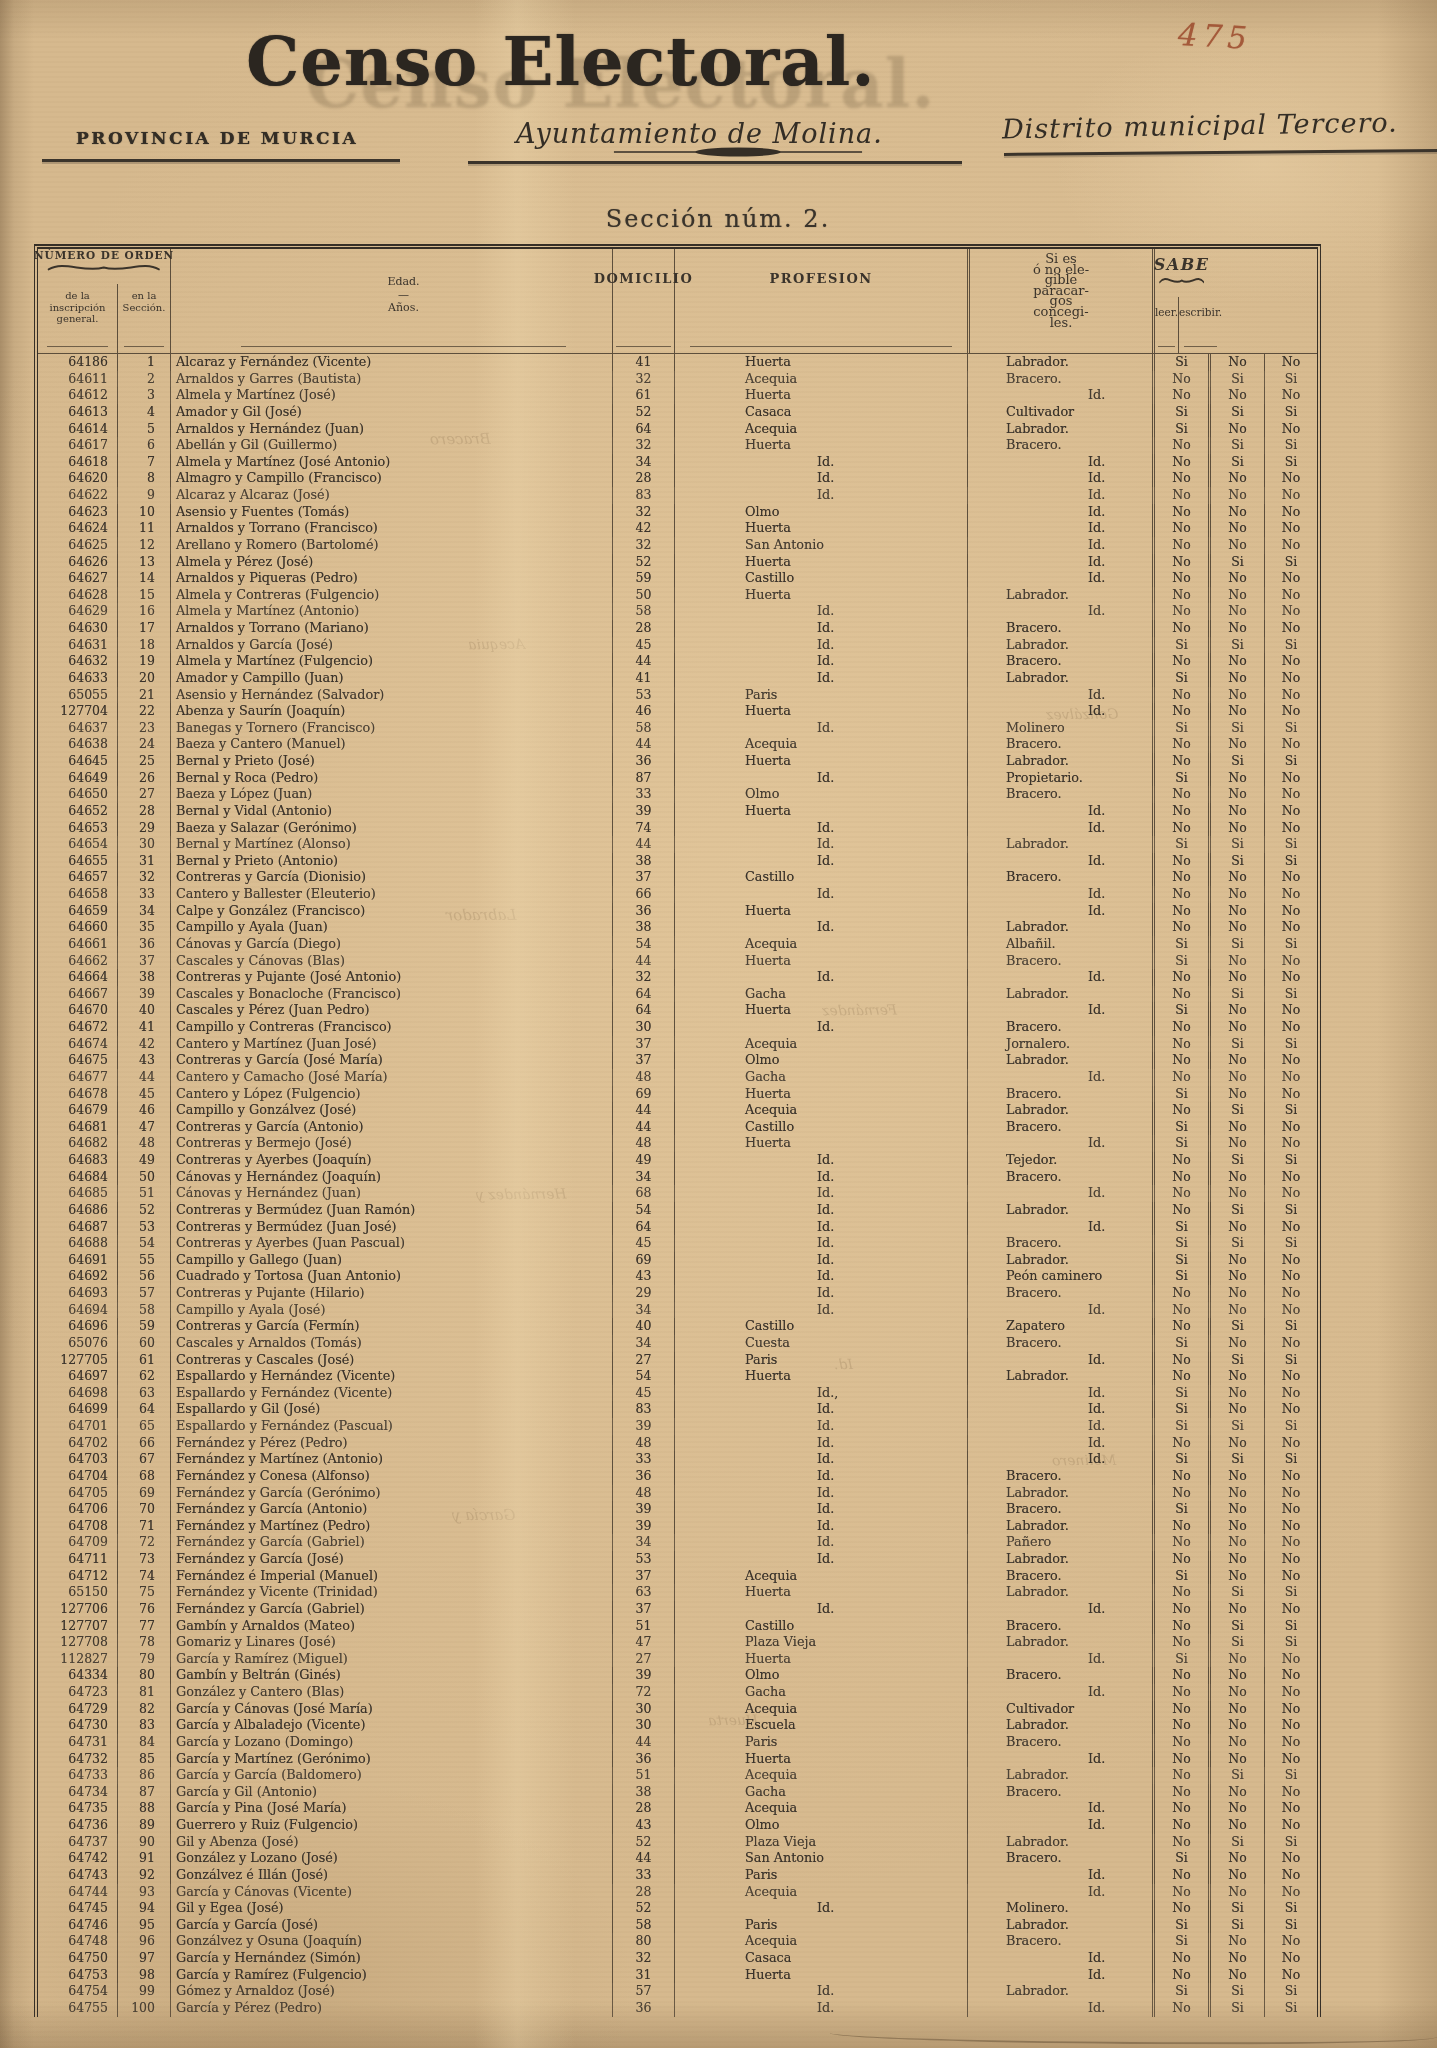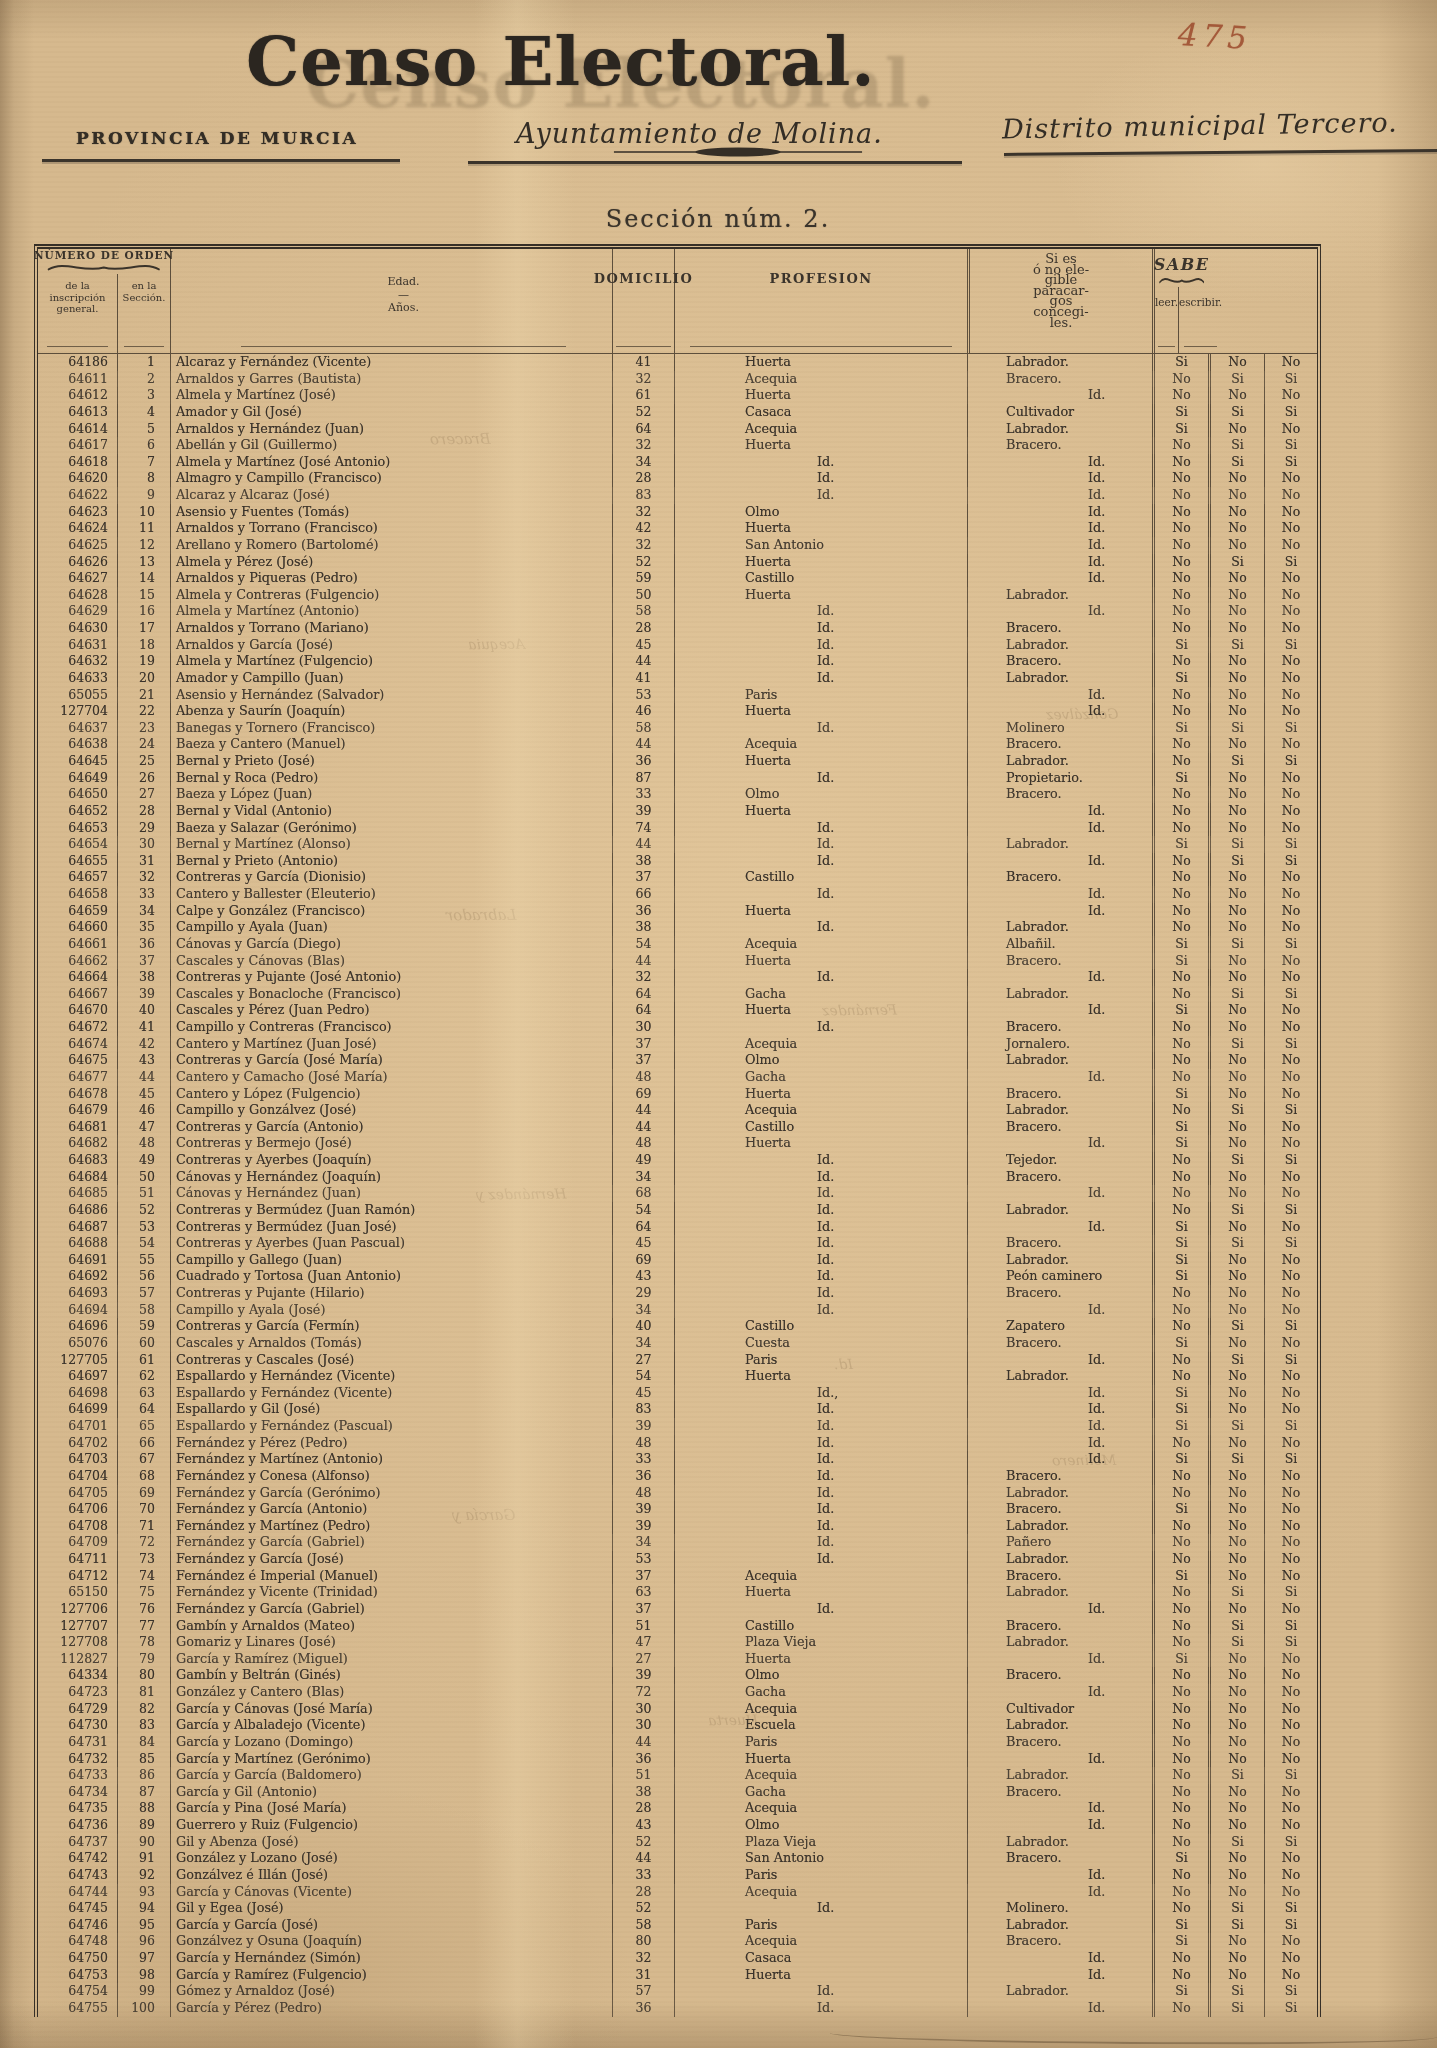--- a/index.html
+++ b/index.html
@@ -70,21 +70,21 @@
     border-top:5px double var(--ink);color:#3a332b;}
   .thead{display:grid;grid-template-columns:132px 442px 62px 293px 185px 56px 109px;
     height:104px;border-bottom:1.5px solid var(--line);}
   .thead>div{position:relative;display:flex;flex-direction:column;align-items:center;}
   .h-label{font-weight:700;letter-spacing:1.5px;}
   .hr{width:78%;border-bottom:1px solid rgba(58,48,36,.65);margin-top:auto;margin-bottom:6px;}
   .brace{width:86%;height:11px;margin-top:2px;flex:0 0 auto;}
 
   .h-order{padding-top:0;}
   .h-order-title{font-size:10.5px;font-weight:700;letter-spacing:1px;white-space:nowrap;}
-  .h-subrow{display:flex;width:100%;flex:1;}
+  .h-subrow{display:flex;width:100%;flex:1;margin-top:10px;}
   .h-subcell{flex:1;display:flex;flex-direction:column;align-items:center;
     font-size:10px;line-height:11.5px;text-align:center;white-space:pre-line;padding-top:6px;}
   .h-subcell+.h-subcell{border-left:1px solid var(--line);}
   .h-order .h-subcell:first-child{flex:0 0 79px;}
 
   .h-names{justify-content:center;border-left:1.5px solid var(--line);}
   .h-names .h-label{font-size:13.5px;text-align:center;margin-top:26px;}
   .h-age{border-left:1px solid var(--line);font-size:11px;line-height:13px;
     text-align:center;white-space:pre-line;padding-top:26px;padding-left:24px;}
   .h-dom,.h-prof{border-left:1px solid var(--line);justify-content:flex-start;}

